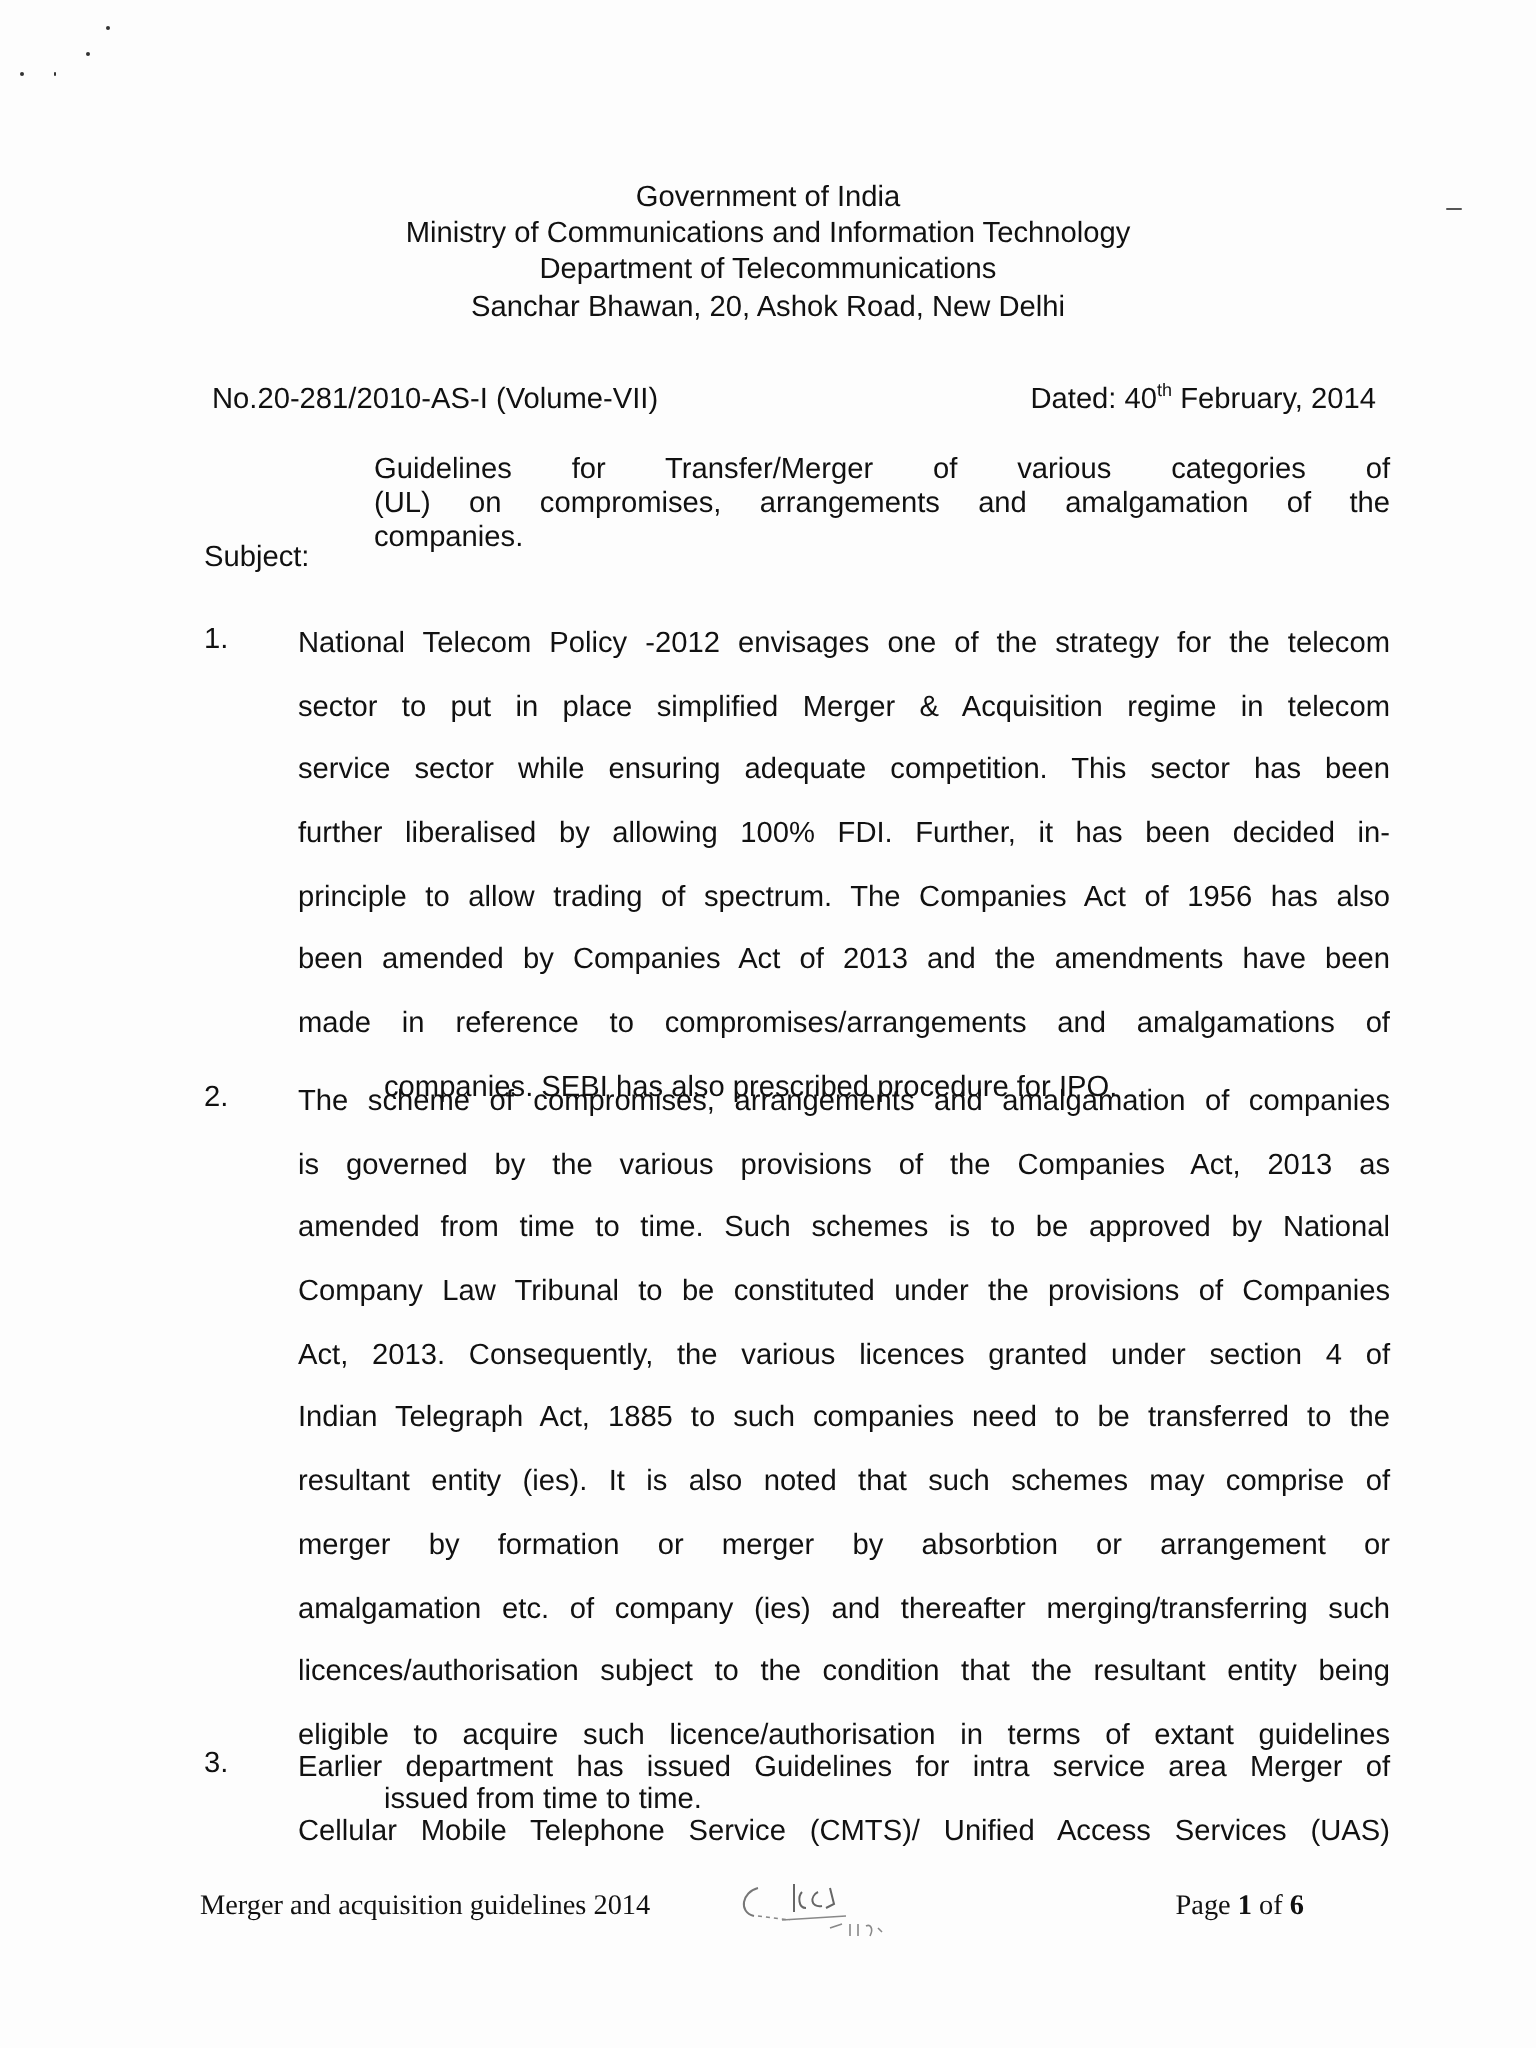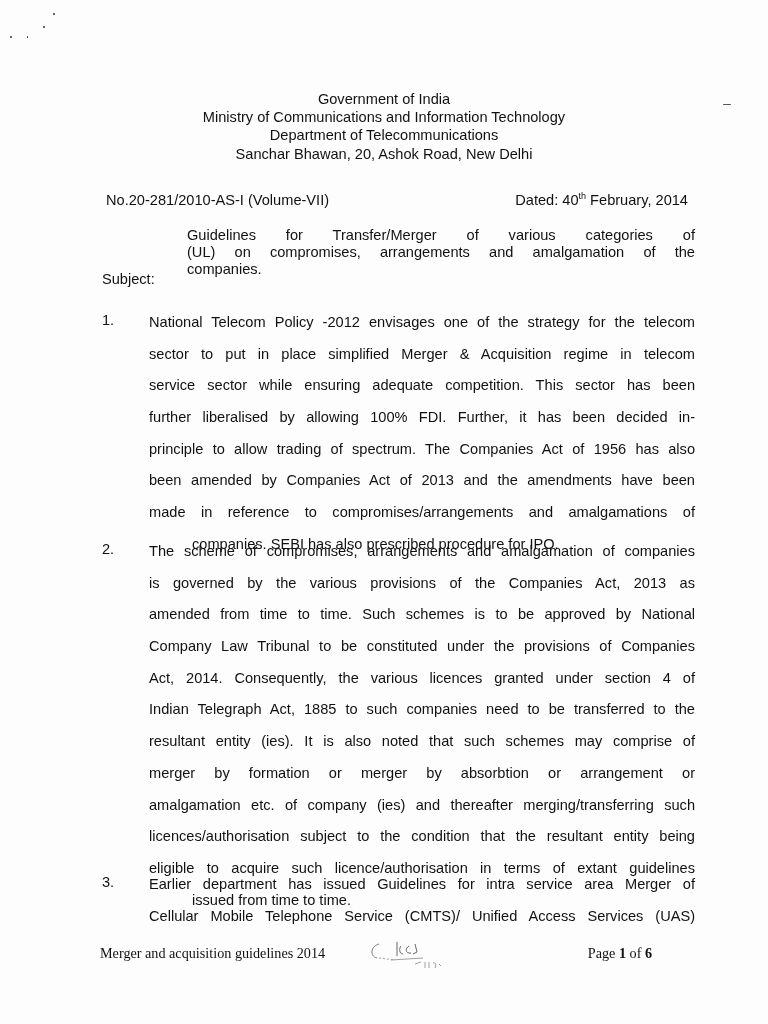--- a/index.html
+++ b/index.html
@@ -164,21 +164,21 @@
     </div>
   </div>
 
   <div class="para" style="top:541px;">
     <span class="para-num">2.</span>
     <div class="para-body">
       <span class="line">The scheme of compromises, arrangements and amalgamation of companies</span>
       <span class="line">is governed by the various provisions of the Companies Act, 2013 as</span>
       <span class="line">amended from time to time. Such schemes is to be approved by National</span>
       <span class="line">Company Law Tribunal to be constituted under the provisions of Companies</span>
-      <span class="line">Act, 2014. Consequently, the various licences granted under section 4 of</span>
+      <span class="line">Act, 2013. Consequently, the various licences granted under section 4 of</span>
       <span class="line">Indian Telegraph Act, 1885 to such companies need to be transferred to the</span>
       <span class="line">resultant entity (ies). It is also noted that such schemes may comprise of</span>
       <span class="line">merger by formation or merger by absorbtion or arrangement or</span>
       <span class="line">amalgamation etc. of company (ies) and thereafter merging/transferring such</span>
       <span class="line">licences/authorisation subject to the condition that  the resultant entity being</span>
       <span class="line">eligible to acquire such licence/authorisation in terms of extant guidelines</span>
       <span class="line last">issued from time to time.</span>
     </div>
   </div>
 

